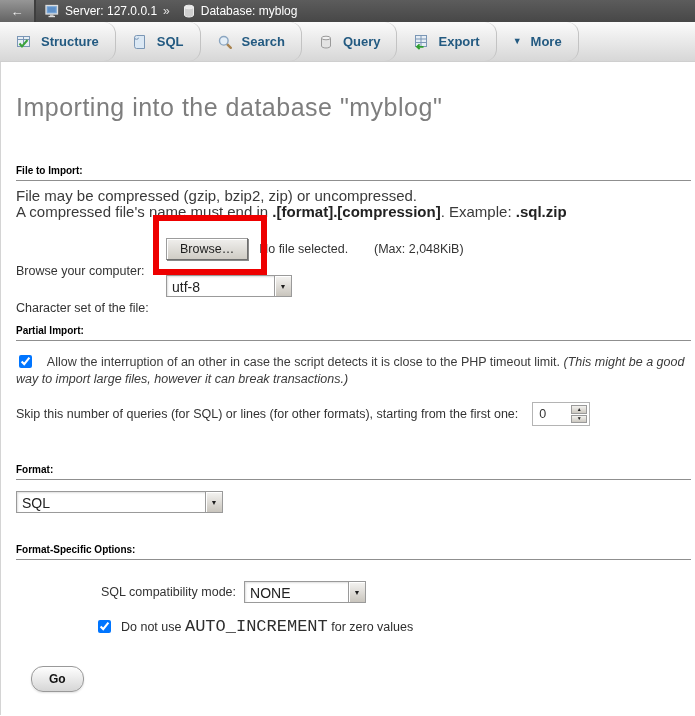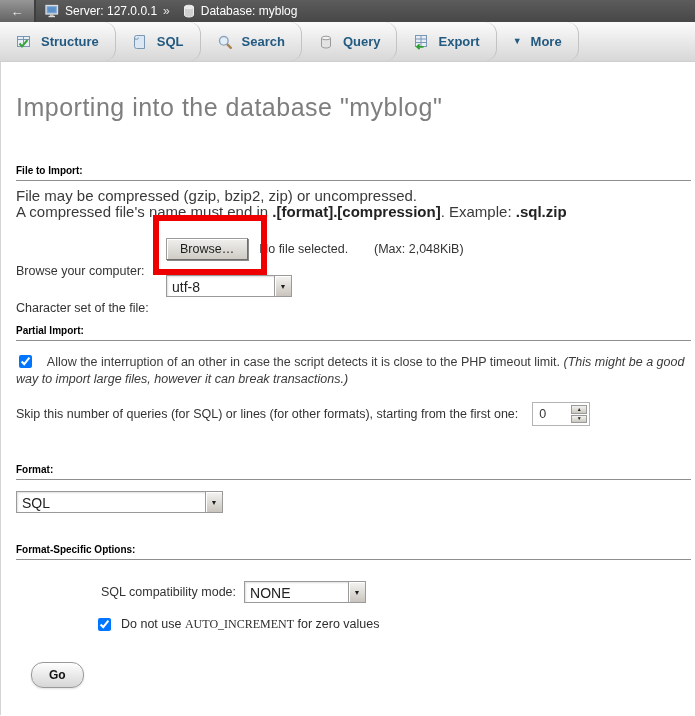--- a/index.html
+++ b/index.html
@@ -82,21 +82,21 @@
   .sect-format { margin-top:38px; }
   .format-row { margin-top:11px; }
 
   .sect-fso { margin-top:31px; }
   .compat-row { margin-top:21px; margin-left:85px; display:flex; align-items:center;
                 font-size:12.5px; }
   .compat-row .xselect { margin-left:8px; }
   .ai-row { margin-top:14px; margin-left:82px; font-size:12.5px; color:#2e2e2e;
             display:flex; align-items:center; }
   .ai-row input { margin-right:10px; }
-  .mono { font-family:Liberation Serif, serif; font-size:12px;text-align:center; }
+  .mono { font-family:Liberation Mono, monospace; font-size:17px;text-align:center; }
 
   .go-btn { display:inline-block; margin:30px 0 0 15px; padding:5px 17px;
             font-size:12px; font-weight:bold; color:#111;
             background:linear-gradient(#fefefe,#d6d6d6); border:1px solid #999;
             border-radius:12px; cursor:pointer; box-shadow:0 1px 2px rgba(0,0,0,.12);
             font-family:"Liberation Sans","DejaVu Sans",sans-serif; }
 </style>
 </head>
 <body>
 

